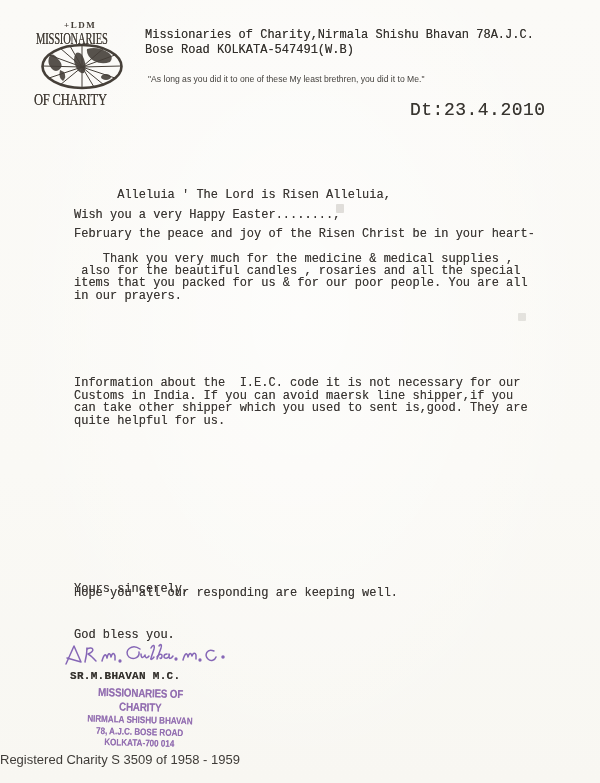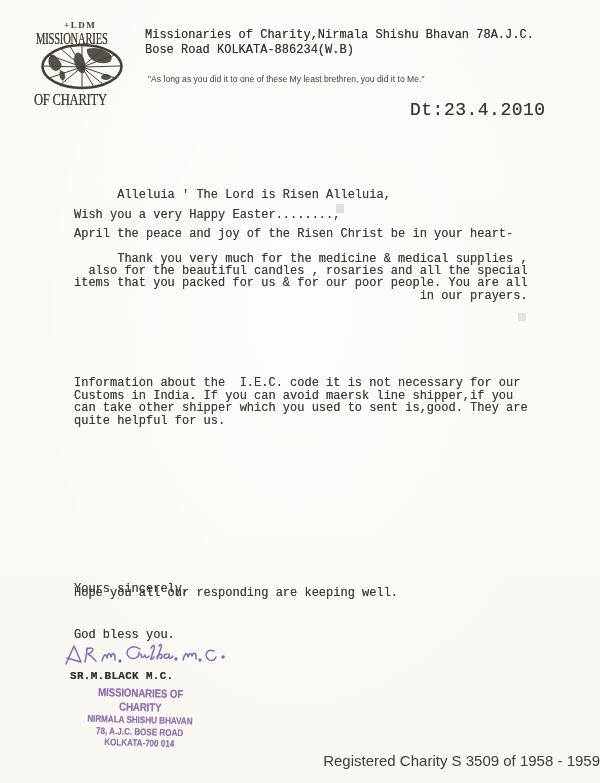--- a/index.html
+++ b/index.html
@@ -26,21 +26,21 @@
     color:#33302c;text-shadow:0 0 .6px rgba(40,36,30,.6);}
   .motto{position:absolute;left:148px;top:74px;font-family:"Liberation Sans","DejaVu Sans",sans-serif;
     font-size:8.6px;color:#45423e;letter-spacing:0px;}
   .date{position:absolute;left:410px;top:100px;font-size:18px;letter-spacing:.5px;color:#37342f;
     text-shadow:0 0 .5px rgba(40,36,30,.55);}
   
   .para{position:absolute;left:74px;white-space:pre;font-size:12px;color:#3a3633;
     text-shadow:0 0 .55px rgba(46,42,37,.55);}
   .p-greeting{top:141px;line-height:17px;}
   .p-easter{top:186px;line-height:19.5px;}
-  .p-thanks{top:253px;line-height:12.2px;text-align:right;}
+  .p-thanks{top:253px;line-height:12.2px;}
   .p-apology{top:310px;line-height:12.2px;}
   .p-iec{top:377px;line-height:12.7px;}
   .p-items{top:443px;line-height:12.6px;}
   .p-andrea{top:517px;line-height:12.8px;}
   .p-gratitude{top:561px;}
   .p-hope{top:586px;}
   .p-signoff{top:582px;font-family:Liberation Mono, monospace;}
   .p-blessing{top:628px;}
   .smudge{position:absolute;background:#c8c5bf;opacity:.55;border-radius:1px;}
   .smudge.s1{left:336px;top:204px;width:8px;height:9px;}
@@ -50,22 +50,22 @@
   .typed-name{position:absolute;left:70px;top:670px;font-size:11px;font-weight:bold;letter-spacing:.3px;
     color:#34312d;text-shadow:0 0 .5px rgba(40,36,30,.6);}
   .stamp{position:absolute;left:64px;top:686px;width:152px;text-align:center;color:#936fb1;
     transform:rotate(1.5deg);font-family:"Liberation Sans","DejaVu Sans",sans-serif;font-weight:bold;
     text-shadow:0 0 .7px rgba(147,111,177,.65);}
   .stamp .st{display:block;transform:scaleX(.85);transform-origin:center;}
   .stamp .st1{font-size:11.5px;line-height:14px;letter-spacing:-.2px;}
   .stamp .st2{font-size:9.5px;line-height:11.5px;}
   .stamp .st3{font-size:9.5px;line-height:11.5px;}
   .stamp .st4{font-size:9.5px;line-height:11.5px;}
-  .footer-reg{position:absolute;left:0;right:0;top:752px;text-align:right;
-    font-family:"Liberation Sans","DejaVu Sans",sans-serif;font-size:15px;color:#3f3c38;}
+  .footer-reg{position:absolute;left:0;right:0;top:752px;text-align:left;
+    font-family:"Liberation Sans","DejaVu Sans",sans-serif;font-size:13px;color:#3f3c38;}
 </style>
 </head>
 <body>
 
 <div class="paper">
 
   <div class="logo">
     <div class="ldm">+LDM</div>
     <div class="t-top">MISSIONARIES</div>
     <svg width="84" height="47" viewBox="0 0 84 47">
@@ -91,27 +91,27 @@
         <path d="M20,27 Q18,35 23,38 Q27,34 24,29 Z"></path>
         <path d="M36,10 Q32,16 36,24 Q39,31 44,30 Q47,24 44,16 Q41,8 36,10 Z"></path>
         <path d="M47,6 Q58,3 69,10 Q74,14 70,19 Q62,22 54,18 Q46,13 47,6 Z"></path>
         <ellipse cx="66" cy="34" rx="5" ry="3"></ellipse>
       </g>
     </svg>
     <div class="t-bot">OF CHARITY</div>
   </div>
 
   <div class="address">Missionaries of Charity,Nirmala Shishu Bhavan 78A.J.C.
-Bose Road KOLKATA-886234(W.B)</div>
+Bose Road KOLKATA-547491(W.B)</div>
   <div class="motto">"As long as you did it to one of these My least brethren, you did it to Me."</div>
   <div class="date">Dt:23.4.2010</div>
 
   <div class="para p-easter">      Alleluia ' The Lord is Risen Alleluia,
 Wish you a very Happy Easter........,
-April the peace and joy of the Risen Christ be in your heart-</div>
+February the peace and joy of the Risen Christ be in your heart-</div>
   <div class="para p-thanks">    Thank you very much for the medicine &amp; medical supplies ,
  also for the beautiful candles , rosaries and all the special
 items that you packed for us &amp; for our poor people. You are all
 in our prayers.</div>
   <div class="para p-iec">Information about the  I.E.C. code it is not necessary for our
 Customs in India. If you can avoid maersk line shipper,if you
 can take other shipper which you used to sent is,good. They are
 quite helpful for us.</div>
   <div class="para p-hope">Hope you all our responding are keeping well.</div>
   <div class="para p-signoff">Yours sincerely,</div>
@@ -136,21 +136,21 @@
         <path d="M105,11 C101,11 101,16 105,15 C107,14 108,12 107,11 L107,14 C107,16 109,16 111,13"></path>
         <circle cx="114" cy="16" r="0.9" fill="#7a58b0"></circle>
         <path d="M121,17 C123,10 125,9 126,14 C127,10 129,9 130,13 C131,10 133,9 134,12 L134,16"></path>
         <circle cx="138" cy="17" r="0.9" fill="#7a58b0"></circle>
         <path d="M152,8 C145,5 142,12 146,16 C149,19 153,17 154,14"></path>
         <circle cx="161" cy="14" r="1" fill="#7a58b0"></circle>
       </g>
     </svg>
   </div>
 
-  <div class="typed-name">SR.M.BLACK M.C.</div>
+  <div class="typed-name">SR.M.BHAVAN M.C.</div>
   <div class="stamp">
     <span class="st st1">MISSIONARIES OF CHARITY</span>
     <span class="st st2">NIRMALA SHISHU BHAVAN</span>
     <span class="st st3">78, A.J.C. BOSE ROAD</span>
     <span class="st st4">KOLKATA-700 014</span>
   </div>
 
   <div class="footer-reg">Registered Charity S 3509 of 1958 - 1959</div>
 
 </div>

